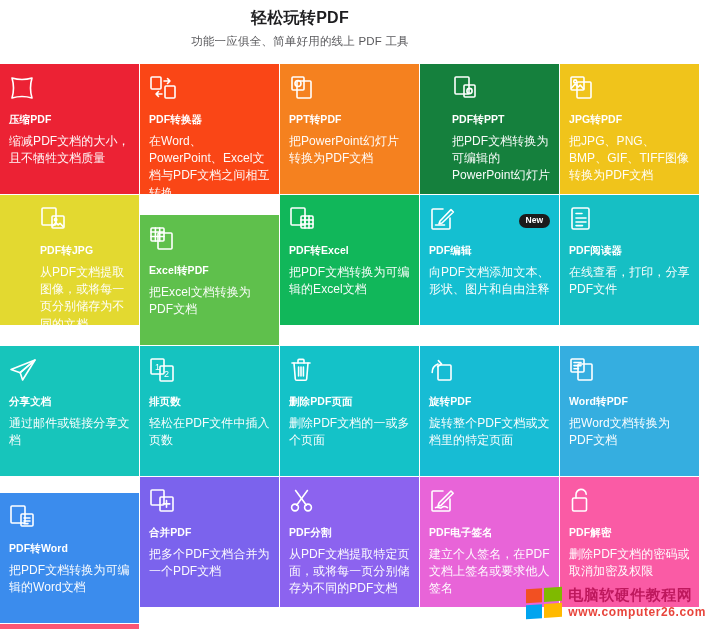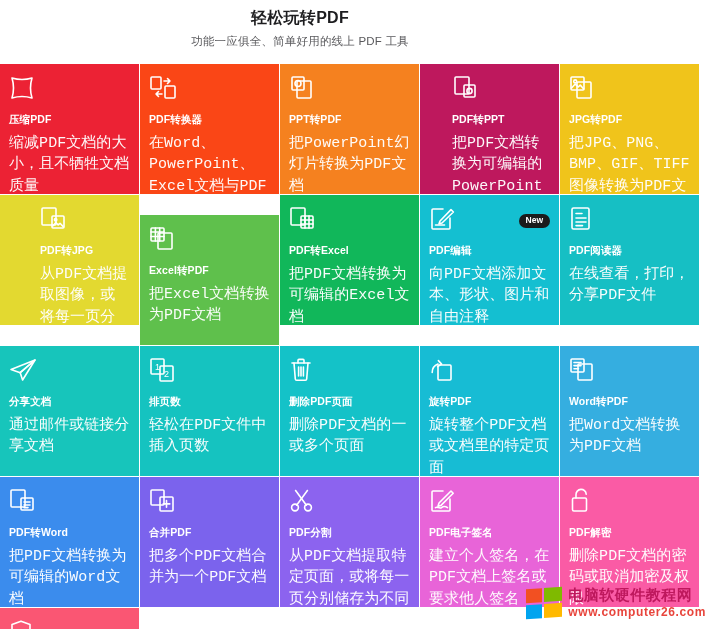--- a/index.html
+++ b/index.html
@@ -67,27 +67,26 @@
   }
   .card .title {
     font-size: 10.5px;
     font-weight: bold;
     color: #ffffff;
     line-height: 1.2;
     margin-bottom: 7px;
     letter-spacing: 0.1px;
   }
   .card .desc {
-    font-size: 15px;
+    font-size: 12px;
     font-weight: normal;
     color: #ffffff;
     line-height: 1.45;
     letter-spacing: 0.05px;
     opacity: 0.97;
-    font-family: Liberation Mono, monospace;
   }
   .badge {
     position: absolute;
     top: 11px;
     right: 9px;
     background: #1b1b1b;
     color: #ffffff;
     font-size: 8.5px;
     font-weight: bold;
     padding: 2px 7px 3px 7px;
@@ -166,21 +165,21 @@
       <span class="icon">
         <svg width="26" height="26" viewBox="0 0 26 26">
           <rect x="8" y="6" width="14" height="17" rx="1" stroke="#ffffff" stroke-width="1.6" fill="none" stroke-linecap="round" stroke-linejoin="round"></rect>
           <rect x="3" y="2" width="12" height="13" rx="1" stroke="#ffffff" stroke-width="1.6" fill="none" stroke-linecap="round" stroke-linejoin="round"></rect>
           <circle cx="9" cy="8.5" r="3" stroke="#ffffff" stroke-width="1.6" fill="none" stroke-linecap="round" stroke-linejoin="round"></circle>
         </svg>
       </span>
       <div class="title">PPT转PDF</div>
       <div class="desc">把PowerPoint幻灯片转换为PDF文档</div>
     </div>
-    <div class="card" style="background: #be185d; padding-left: 32px;">
+    <div class="card" style="background: #15803d; padding-left: 32px;">
       <span class="icon">
         <svg width="26" height="26" viewBox="0 0 26 26">
           <rect x="3" y="2" width="14" height="17" rx="1" stroke="#ffffff" stroke-width="1.6" fill="none" stroke-linecap="round" stroke-linejoin="round"></rect>
           <rect x="12" y="10" width="11" height="12" rx="1" stroke="#ffffff" stroke-width="1.6" fill="none" stroke-linecap="round" stroke-linejoin="round"></rect>
           <circle cx="17.5" cy="16" r="2.6" stroke="#ffffff" stroke-width="1.6" fill="none" stroke-linecap="round" stroke-linejoin="round"></circle>
         </svg>
       </span>
       <div class="title">PDF转PPT</div>
       <div class="desc">把PDF文档转换为可编辑的PowerPoint幻灯片</div>
     </div>
@@ -301,21 +300,21 @@
       <span class="icon">
         <svg width="26" height="26" viewBox="0 0 26 26">
           <rect x="9" y="7" width="14" height="16" rx="1" stroke="#ffffff" stroke-width="1.6" fill="none" stroke-linecap="round" stroke-linejoin="round"></rect>
           <rect x="2" y="2" width="13" height="13" rx="1" stroke="#ffffff" stroke-width="1.6" fill="none" stroke-linecap="round" stroke-linejoin="round"></rect>
           <path d="M5 5.5 h7 M5 8.6 h7 M5 11.7 h4.5" stroke="#ffffff" stroke-width="1.6" fill="none" stroke-linecap="round" stroke-linejoin="round"></path>
         </svg>
       </span>
       <div class="title">Word转PDF</div>
       <div class="desc">把Word文档转换为PDF文档</div>
     </div>
-    <div class="card" style="background: rgb(59, 140, 237);">
+    <div class="card" style="background: rgb(59, 140, 237); margin-top: 16px;">
       <span class="icon">
         <svg width="26" height="26" viewBox="0 0 26 26">
           <rect x="2" y="2" width="14" height="17" rx="1" stroke="#ffffff" stroke-width="1.6" fill="none" stroke-linecap="round" stroke-linejoin="round"></rect>
           <rect x="12" y="10" width="12" height="12" rx="1" stroke="#ffffff" stroke-width="1.6" fill="none" stroke-linecap="round" stroke-linejoin="round"></rect>
           <path d="M15 14 h6 M15 17 h6 M15 19.6 h4" stroke="#ffffff" stroke-width="1.6" fill="none" stroke-linecap="round" stroke-linejoin="round"></path>
         </svg>
       </span>
       <div class="title">PDF转Word</div>
       <div class="desc">把PDF文档转换为可编辑的Word文档</div>
     </div>

